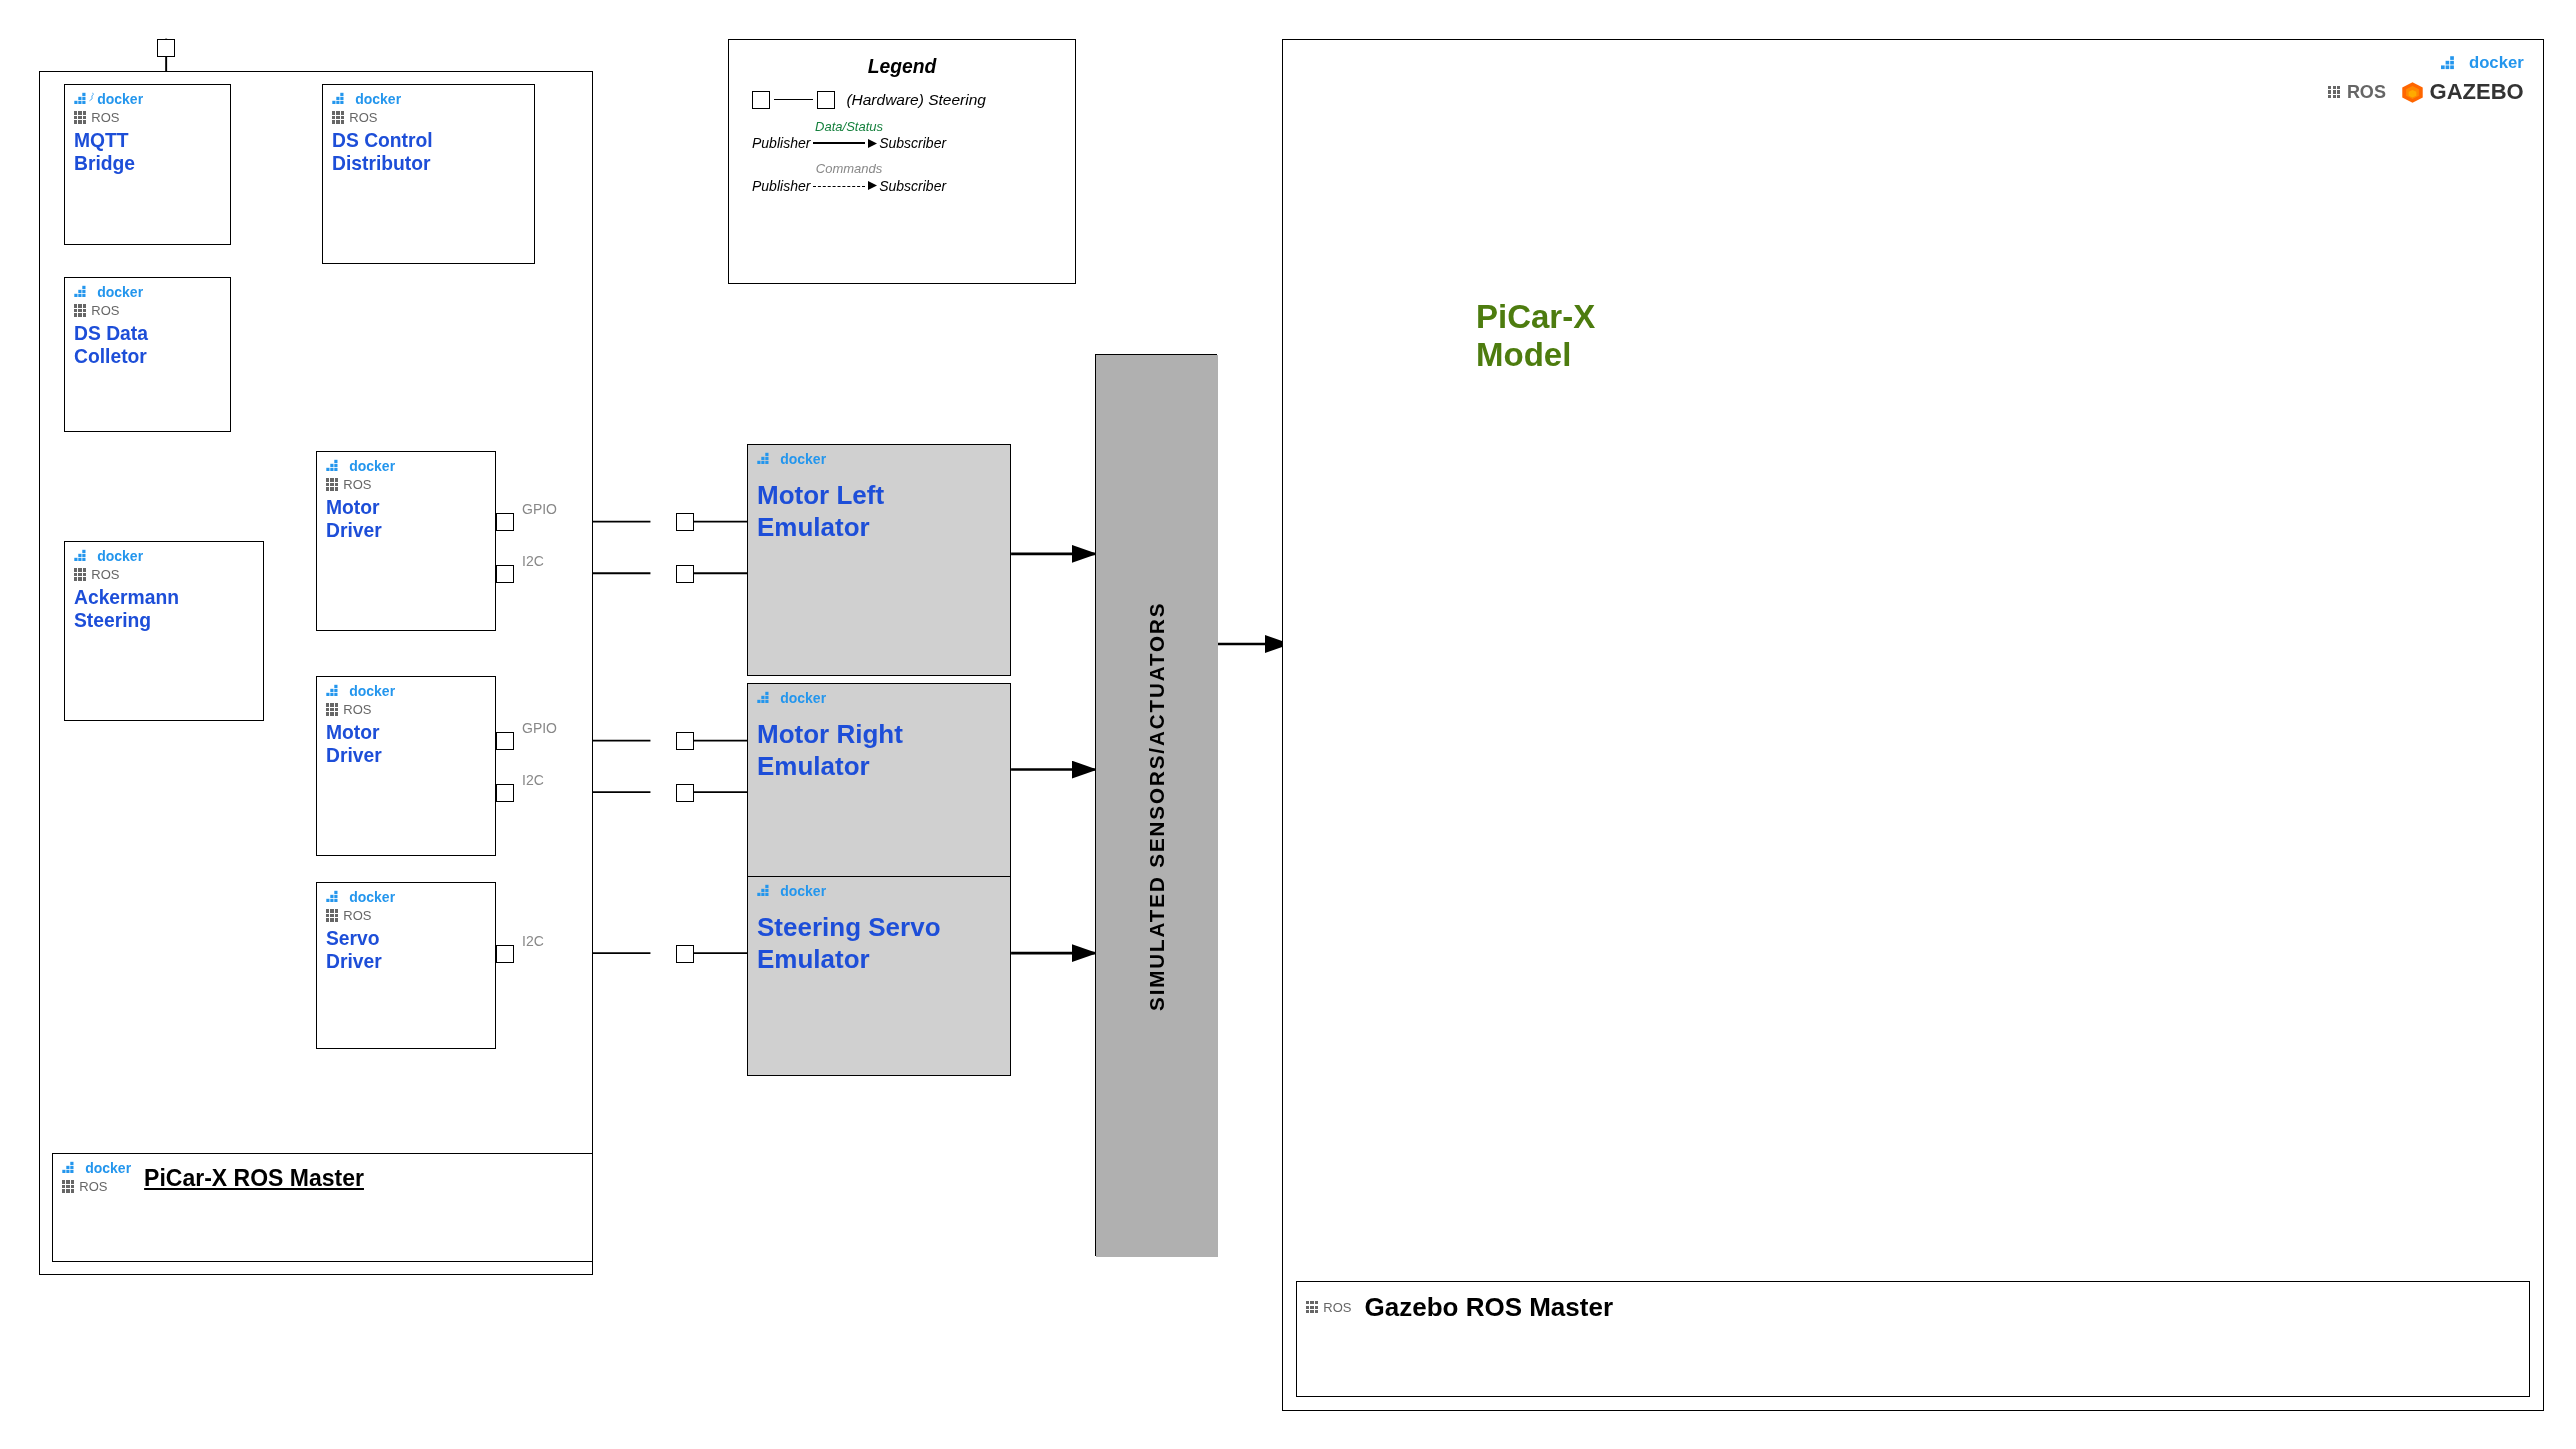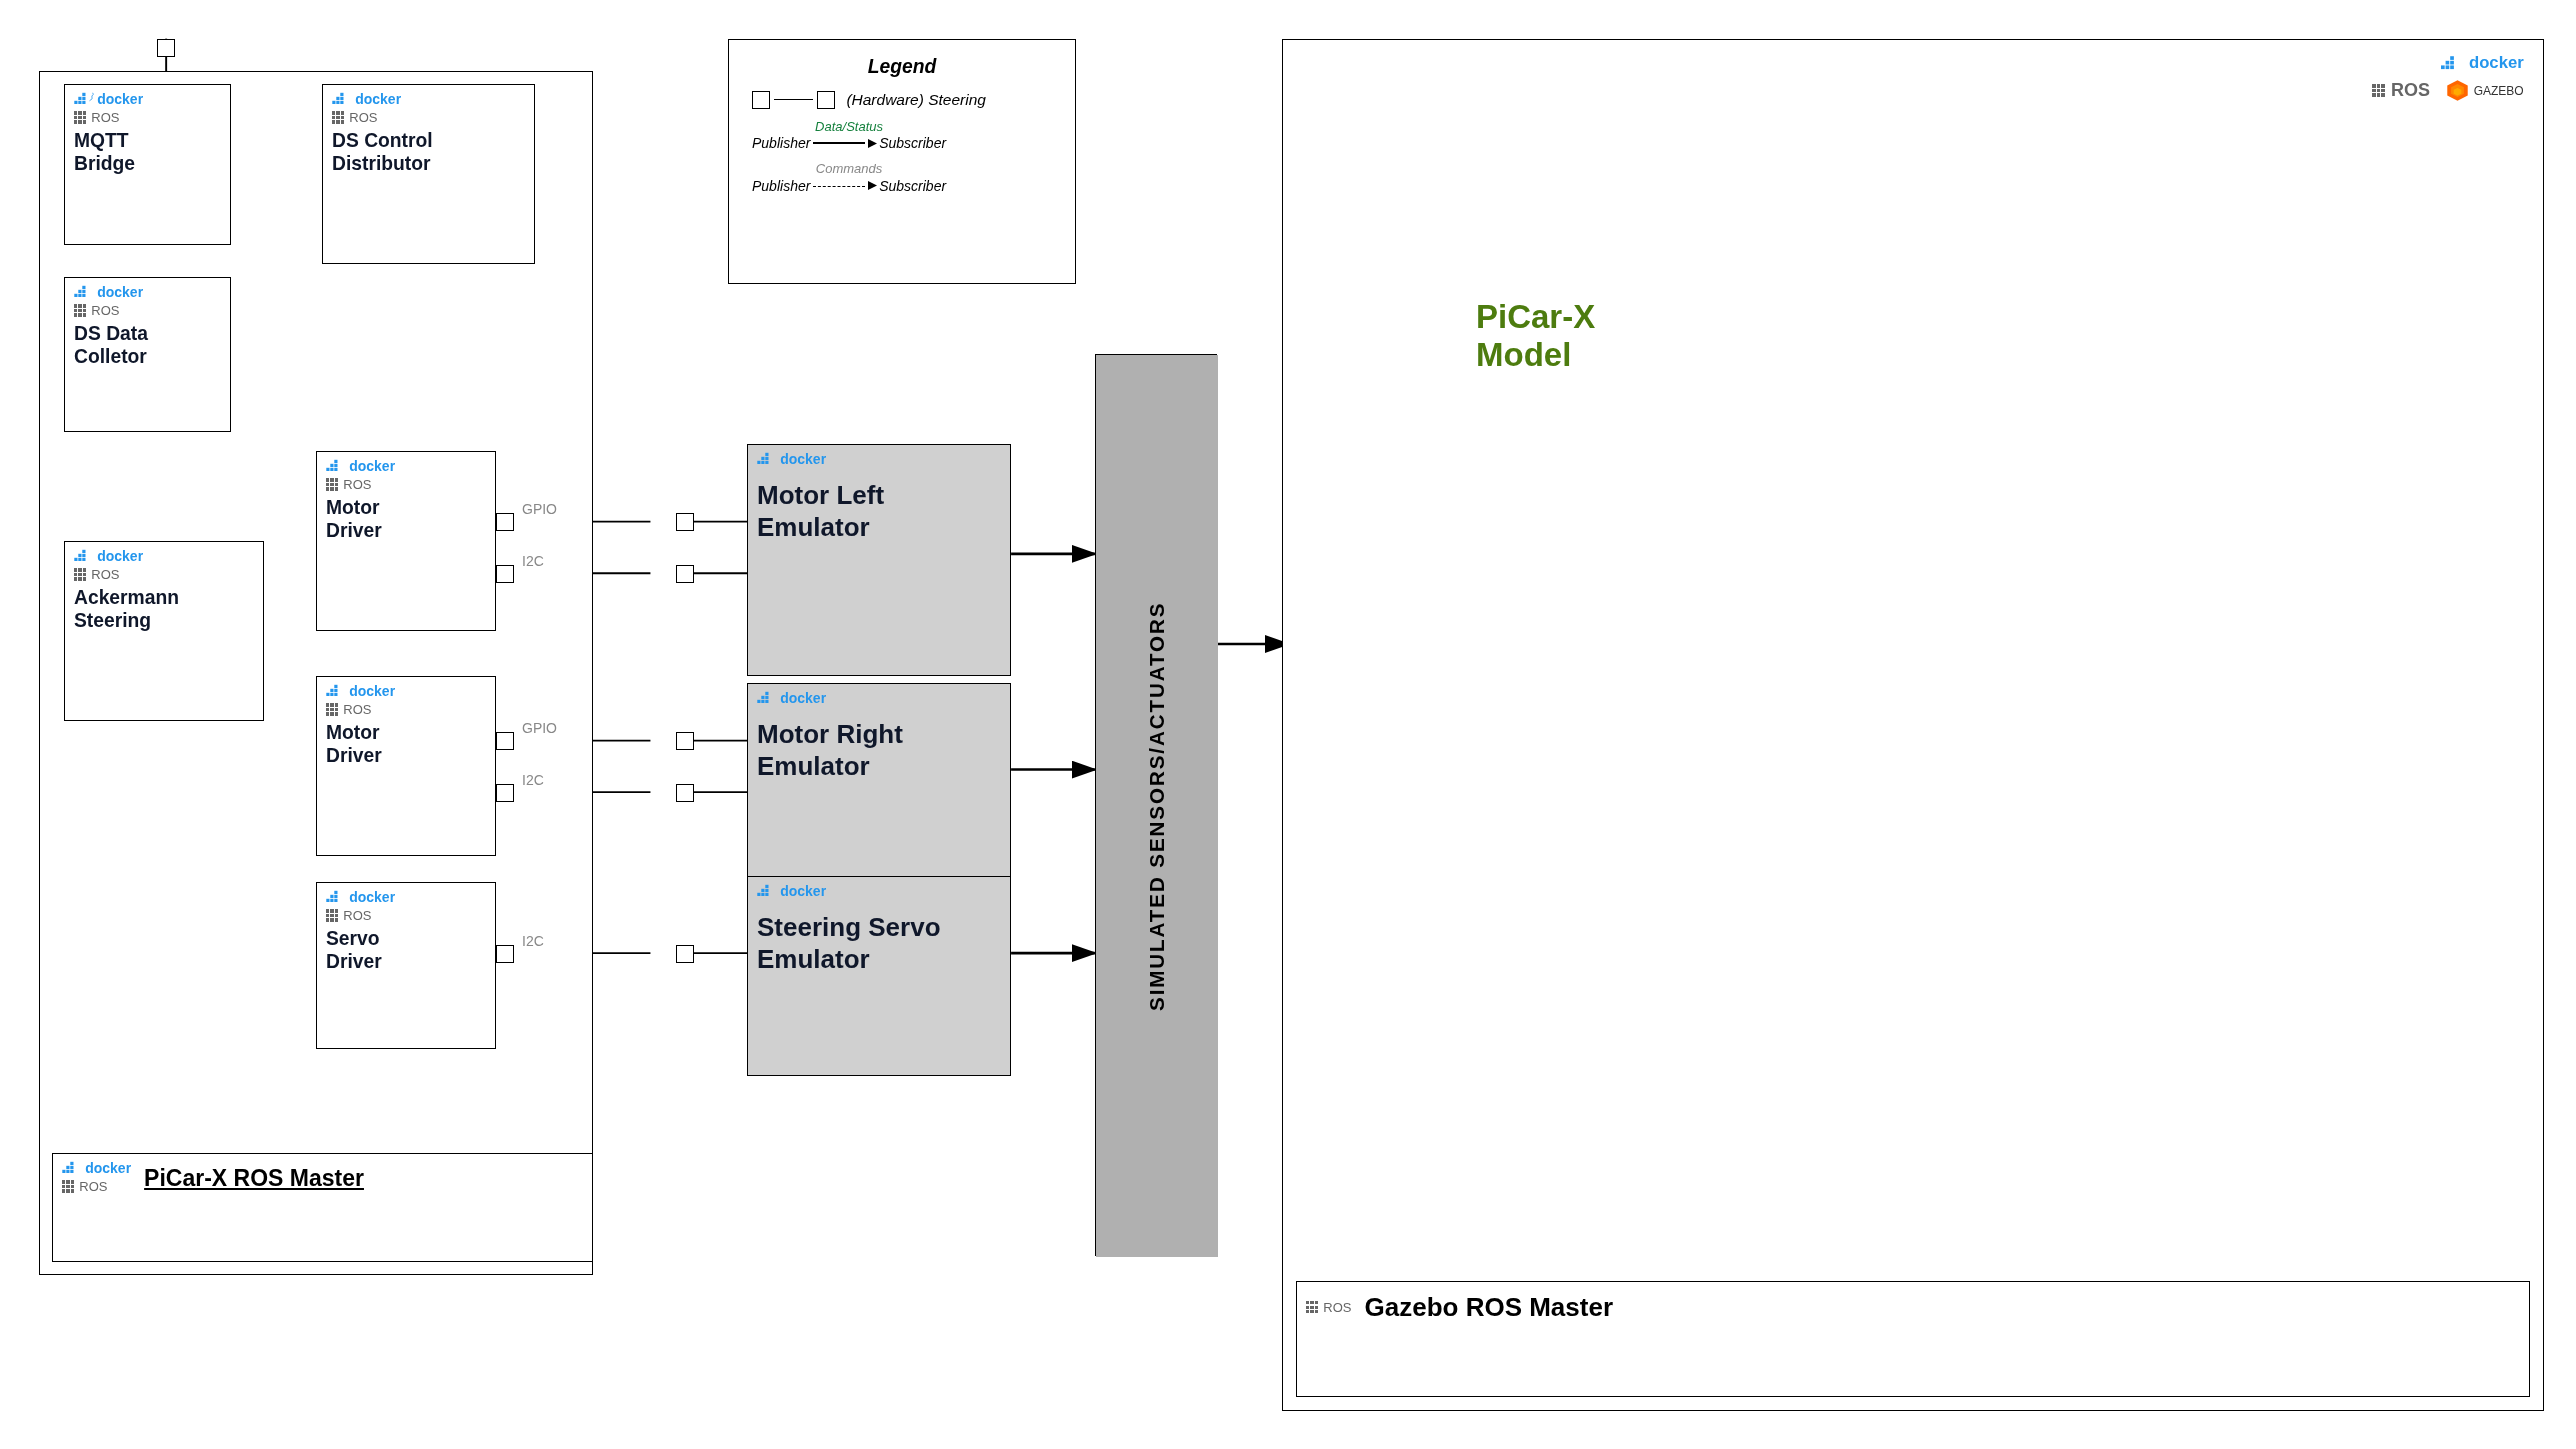--- a/index.html
+++ b/index.html
@@ -60,21 +60,21 @@
       border: 1.9px solid #000;
       background: #fff;
       border-radius: 0;
     }
     .box-inner {
       padding: 6.4px 9px;
     }
     .box-title {
       font-size: 19.3px;
       font-weight: bold;
-      color: #0f172a;
+      color: #1d4ed8;
       margin-top: 3.9px;
       line-height: 1.2;
     }
     .box-title-large {
       font-size: 24.5px;
       font-weight: bold;
       color: #000;
       margin-top: 3.9px;
       line-height: 1.2;
     }
@@ -597,21 +597,21 @@
           </div>
         <span style="font-size:18px; color:#666; font-weight:bold;">ROS</span>
       </div>
       <div style="display:flex; align-items:center; gap:5.2px;">
 
         <svg width="23" height="23" viewBox="0 0 36 36">
           <polygon points="18,2 34,10 34,26 18,34 2,26 2,10" fill="#FF6600" stroke="none"></polygon>
           <polygon points="18,8 28,13 28,23 18,28 8,23 8,13" fill="#FF8800" stroke="none"></polygon>
           <polygon points="18,14 24,17 24,23 18,26 12,23 12,17" fill="#FFAA00" stroke="none"></polygon>
         </svg>
-        <span style="font-size:12px; font-weight:normal; color:#333;">GAZEBO</span>
+        <span style="font-size:22px; font-weight:bold; color:#333;">GAZEBO</span>
       </div>
     </div>
 
     <div style="position:absolute; top:258px; left:193px; font-size:33px; font-weight:bold; color:#4d7c0f;">PiCar-X<br>Model</div>
 
     <div class="box" style="position:absolute; bottom:13px; left:13px; right:13px; height:116px; border:1.9px solid #000; background:#fff;">
       <div class="box-inner" style="display:flex; align-items:center; gap:13px;">
         <div class="ros-badge">
           <div class="ros-grid">
               <span></span>

